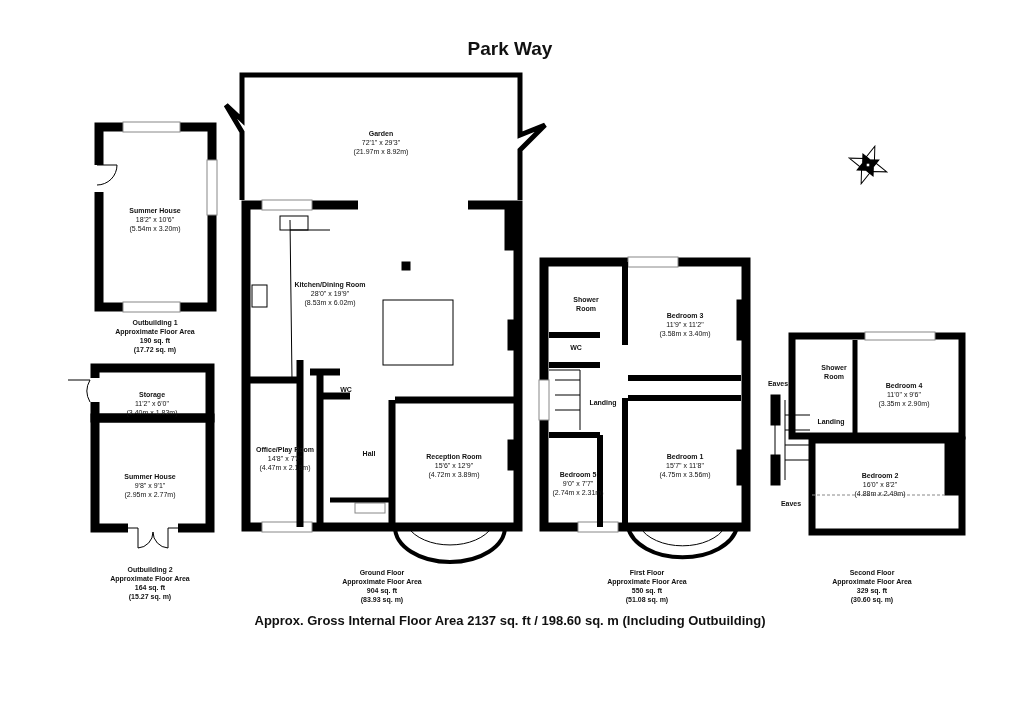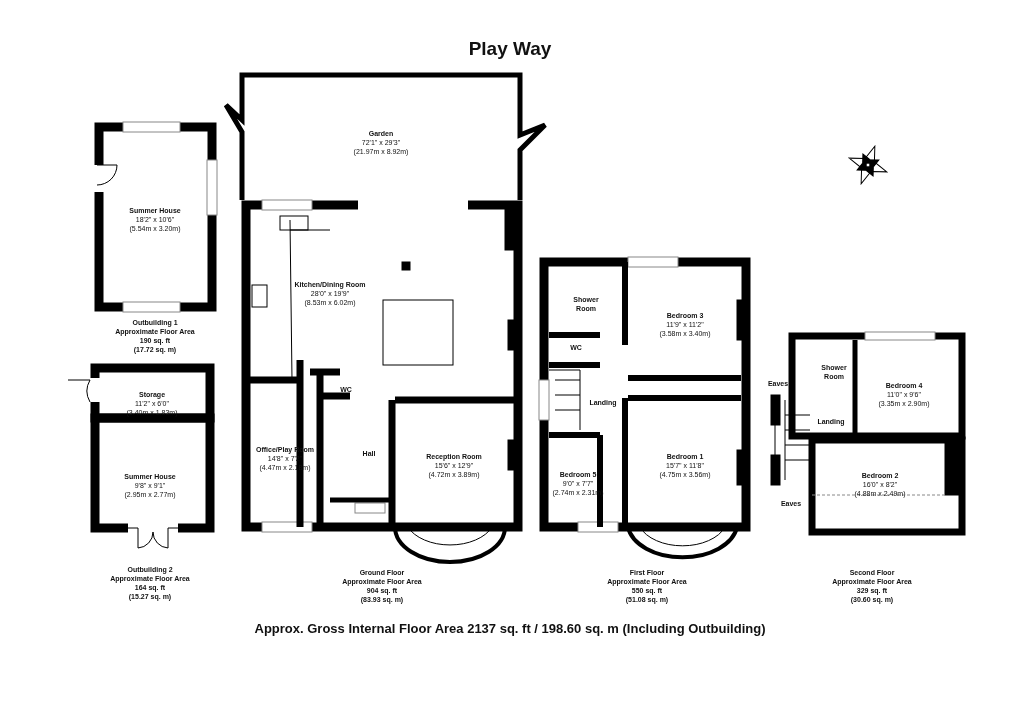--- a/index.html
+++ b/index.html
@@ -2,26 +2,26 @@
 <html><head>
 <meta charset="utf-8">
 <style>
   html, body { margin:0; padding:0; background:#ffffff; }
   body { width:1020px; height:720px; position:relative; overflow:hidden; font-family:"Liberation Sans", sans-serif; color:#111; }
   .title { position:absolute; left:0; width:1020px; top:38px; text-align:center; font-size:19px; font-weight:bold; }
   svg.plan { position:absolute; left:0; top:0; }
   .lbl { position:absolute; text-align:center; font-size:7px; line-height:9px; transform:translateX(-50%); white-space:nowrap; }
   .lbl .n { font-weight:bold; }
   .area { position:absolute; text-align:center; font-size:7px; line-height:9px; font-weight:bold; transform:translateX(-50%); white-space:nowrap; }
-  .gross { position:absolute; left:0; width:1020px; top:613px; text-align:center; font-size:13px; font-weight:bold;margin-top:8px; }
+  .gross { position:absolute; left:0; width:1020px; top:613px; text-align:center; font-size:13px; font-weight:bold; }
 </style>
 </head>
 <body>
 
-<div class="title">Play Way</div>
+<div class="title">Park Way</div>
 
 <svg class="plan" width="1020" height="720" viewBox="0 0 1020 720">
 
   <g fill="none" stroke="#000">
     <rect x="99" y="127" width="113" height="180" stroke-width="9"></rect>
     <rect x="123" y="122" width="57" height="10" fill="#fff" stroke="#888" stroke-width="1"></rect>
     <rect x="123" y="302" width="57" height="10" fill="#fff" stroke="#888" stroke-width="1"></rect>
     <rect x="207" y="160" width="10" height="55" fill="#fff" stroke="#888" stroke-width="1"></rect>
     <rect x="93" y="165" width="12" height="27" fill="#fff" stroke="none"></rect>
     <path d="M97 165 L117 165 A20 20 0 0 1 97 185" stroke-width="1"></path>

